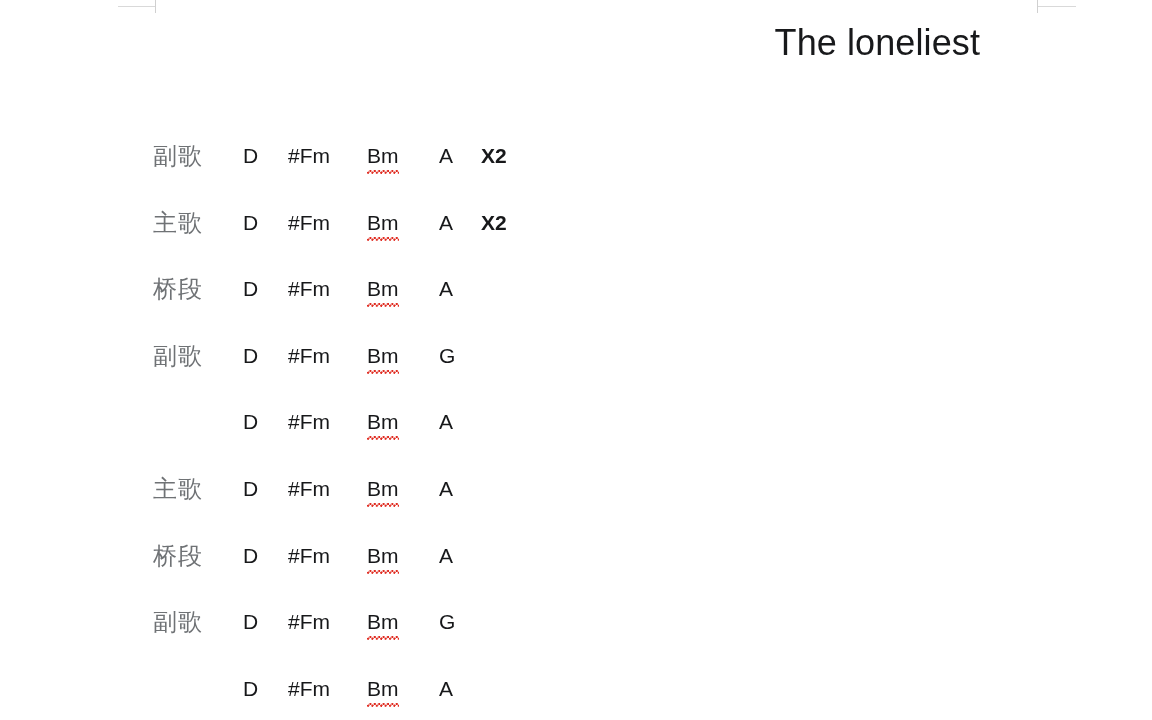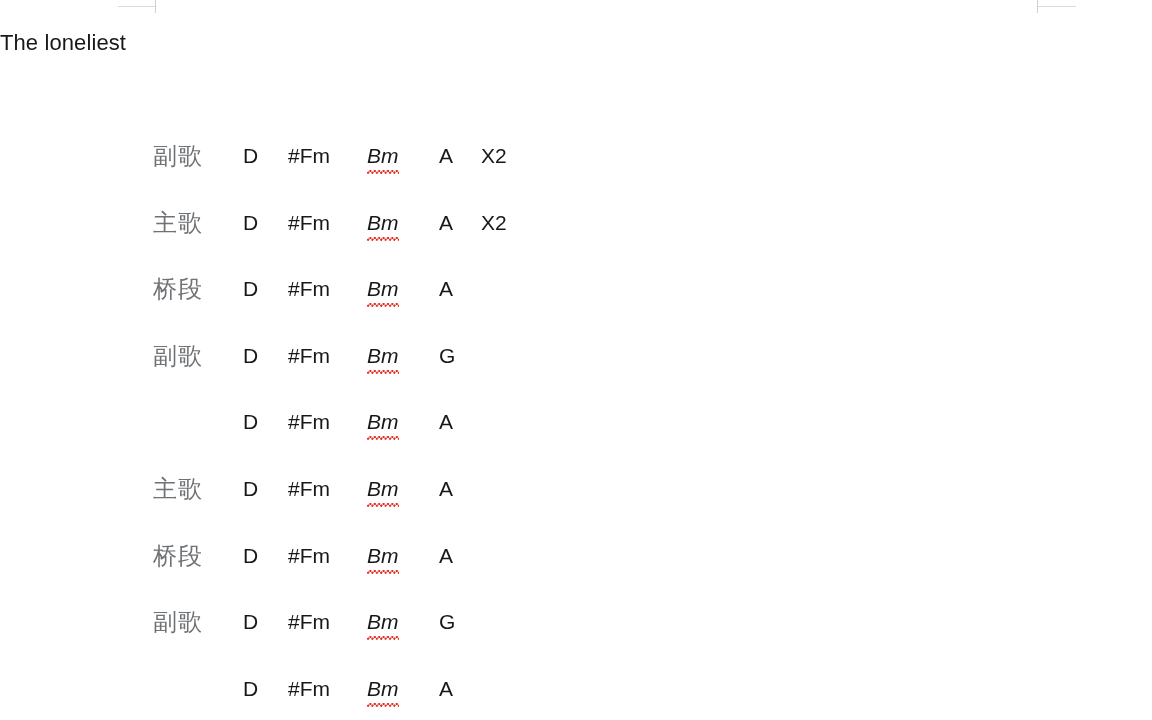--- a/index.html
+++ b/index.html
@@ -42,22 +42,22 @@
   .marker-right { left: 1035px; width: 42px; }
   .marker-right .h-line { left: 3px; width: 38px; }
   .marker-right .v-tick { left: 2px; }
 
   
   .doc-title {
     position: absolute;
     top: 24px;
     left: 0;
     width: 980px;
-    text-align: left;
-    font-size: 22px;
+    text-align: right;
+    font-size: 36px;
     line-height: 38px;
     color: #18191b;
     font-weight: 400;
     letter-spacing: 0.1px;
   }
 
   
   .chart {
     position: absolute;
     top: 141px;
@@ -77,23 +77,23 @@
   }
   .cell-section {
     left: 153px;
     font-size: 24px;
     color: #6f7275;
     font-family: "DejaVu Sans", "Liberation Sans", sans-serif;
     letter-spacing: 1px;
   }
   .cell-c1 { left: 243px; color: #17181a; }
   .cell-c2 { left: 288px; color: #17181a; }
-  .cell-c3 { left: 367px; color: #17181a; font-style: italic; }
+  .cell-c3 { left: 367px; color: #17181a; }
   .cell-c4 { left: 439px; color: #17181a; }
-  .cell-c5 { left: 481px; color: #17181a; }
+  .cell-c5 { left: 481px; color: #17181a; font-weight: bold; }
 
   
   .misspelled {
     position: relative;
     display: inline-block;
     padding-bottom: 1px;
   }
   .misspelled::after {
     content: "";
     position: absolute;

